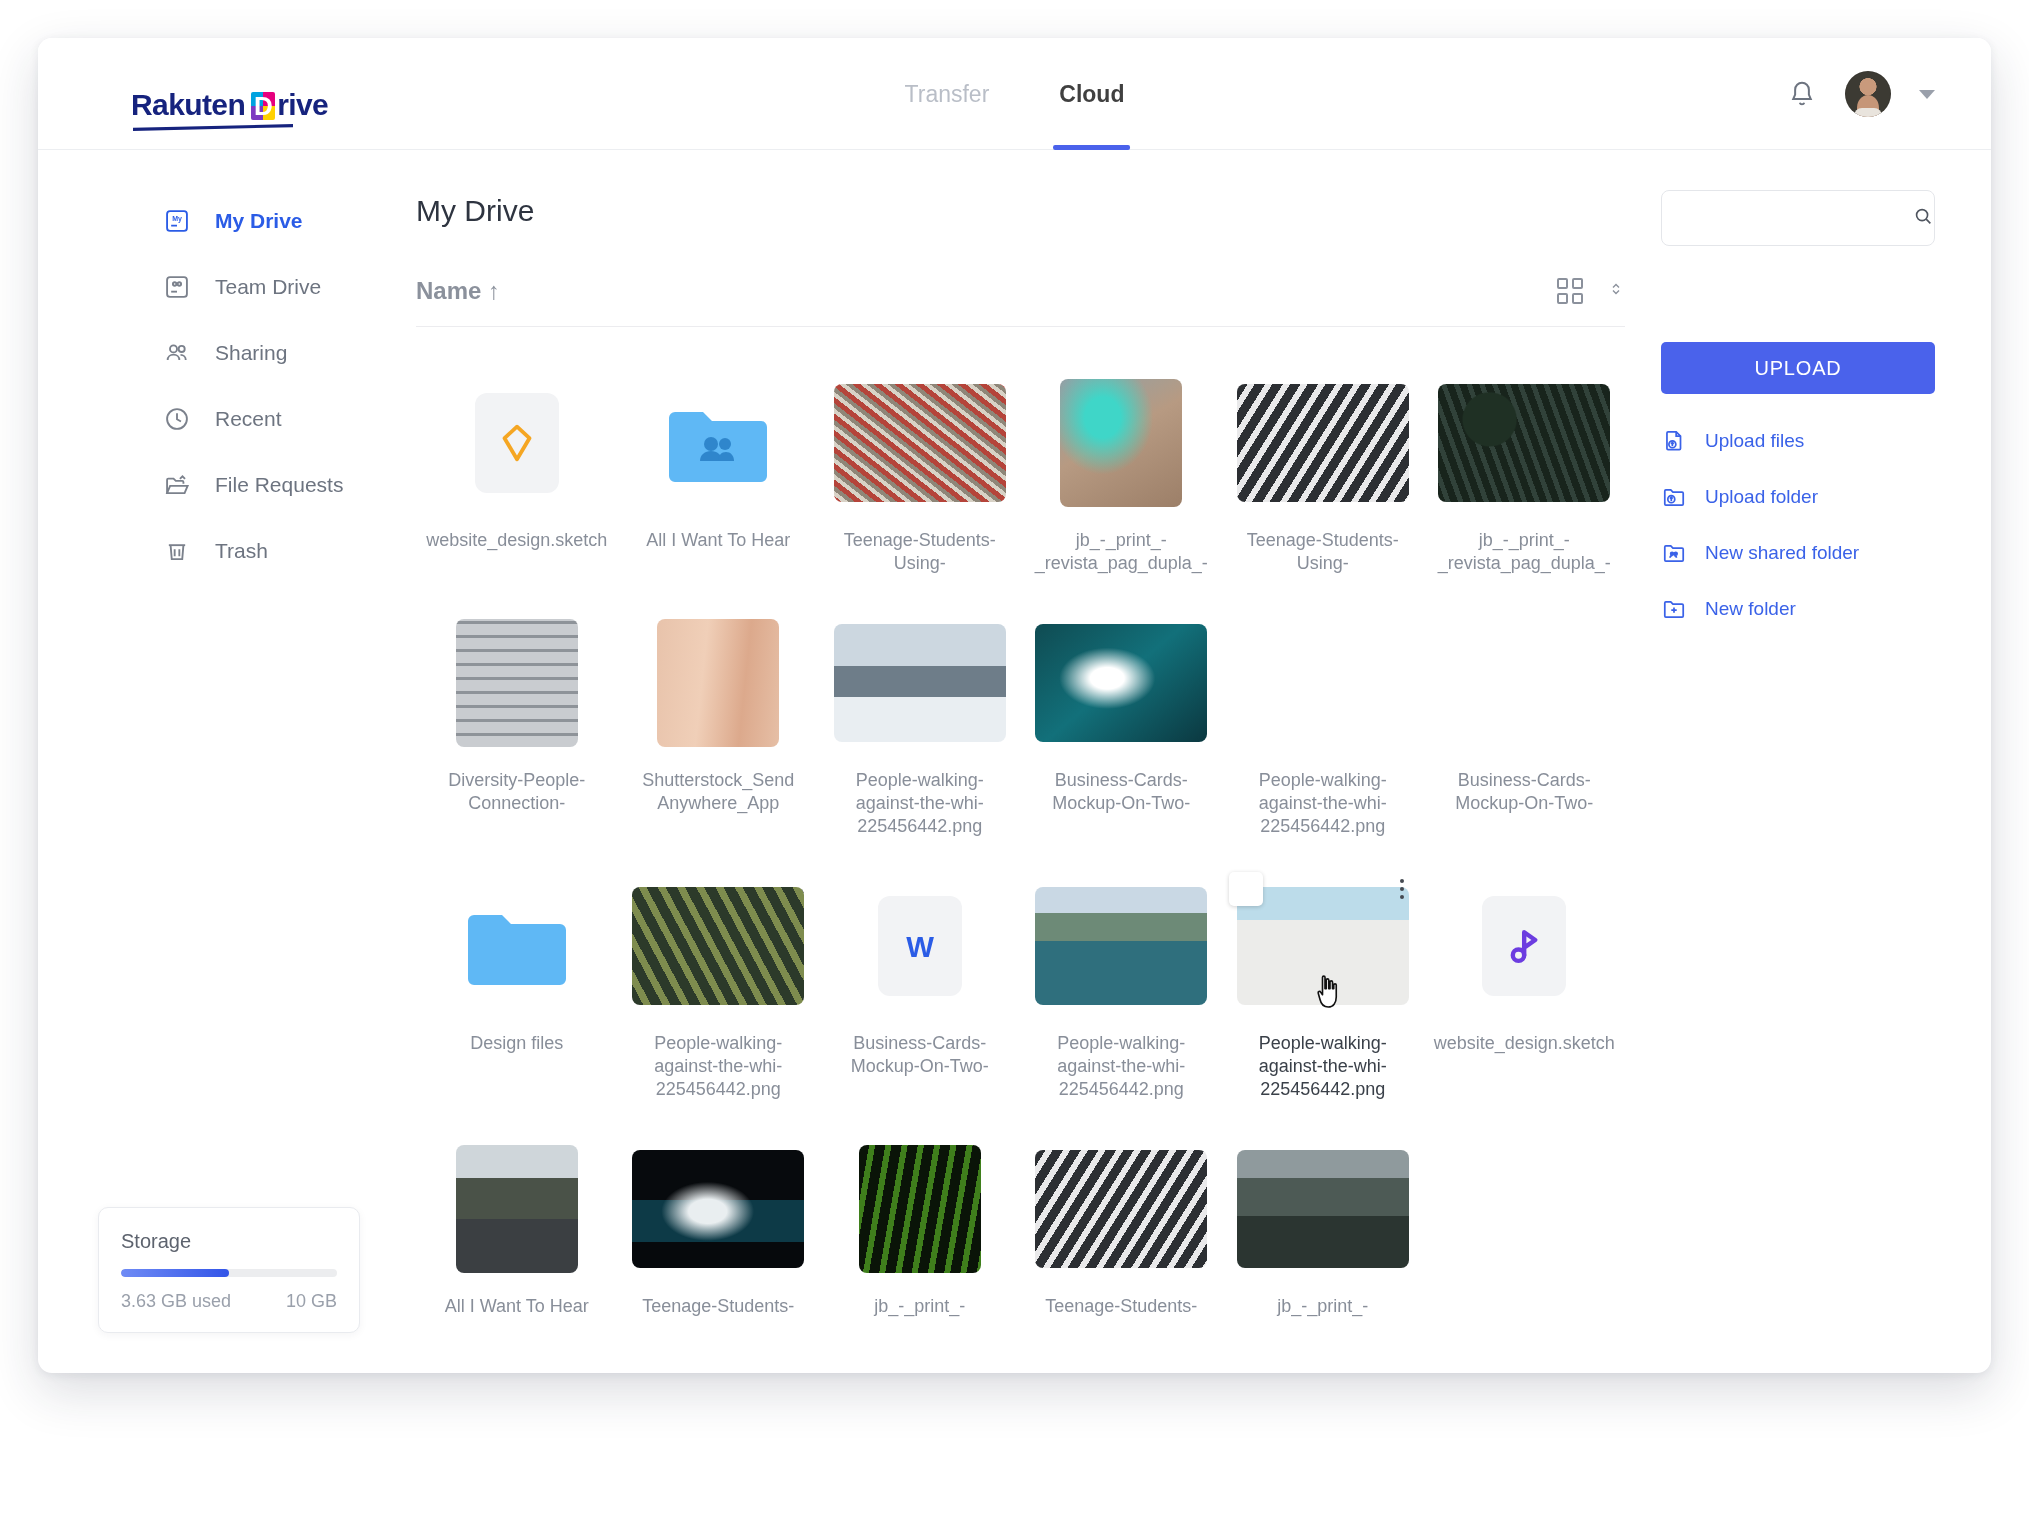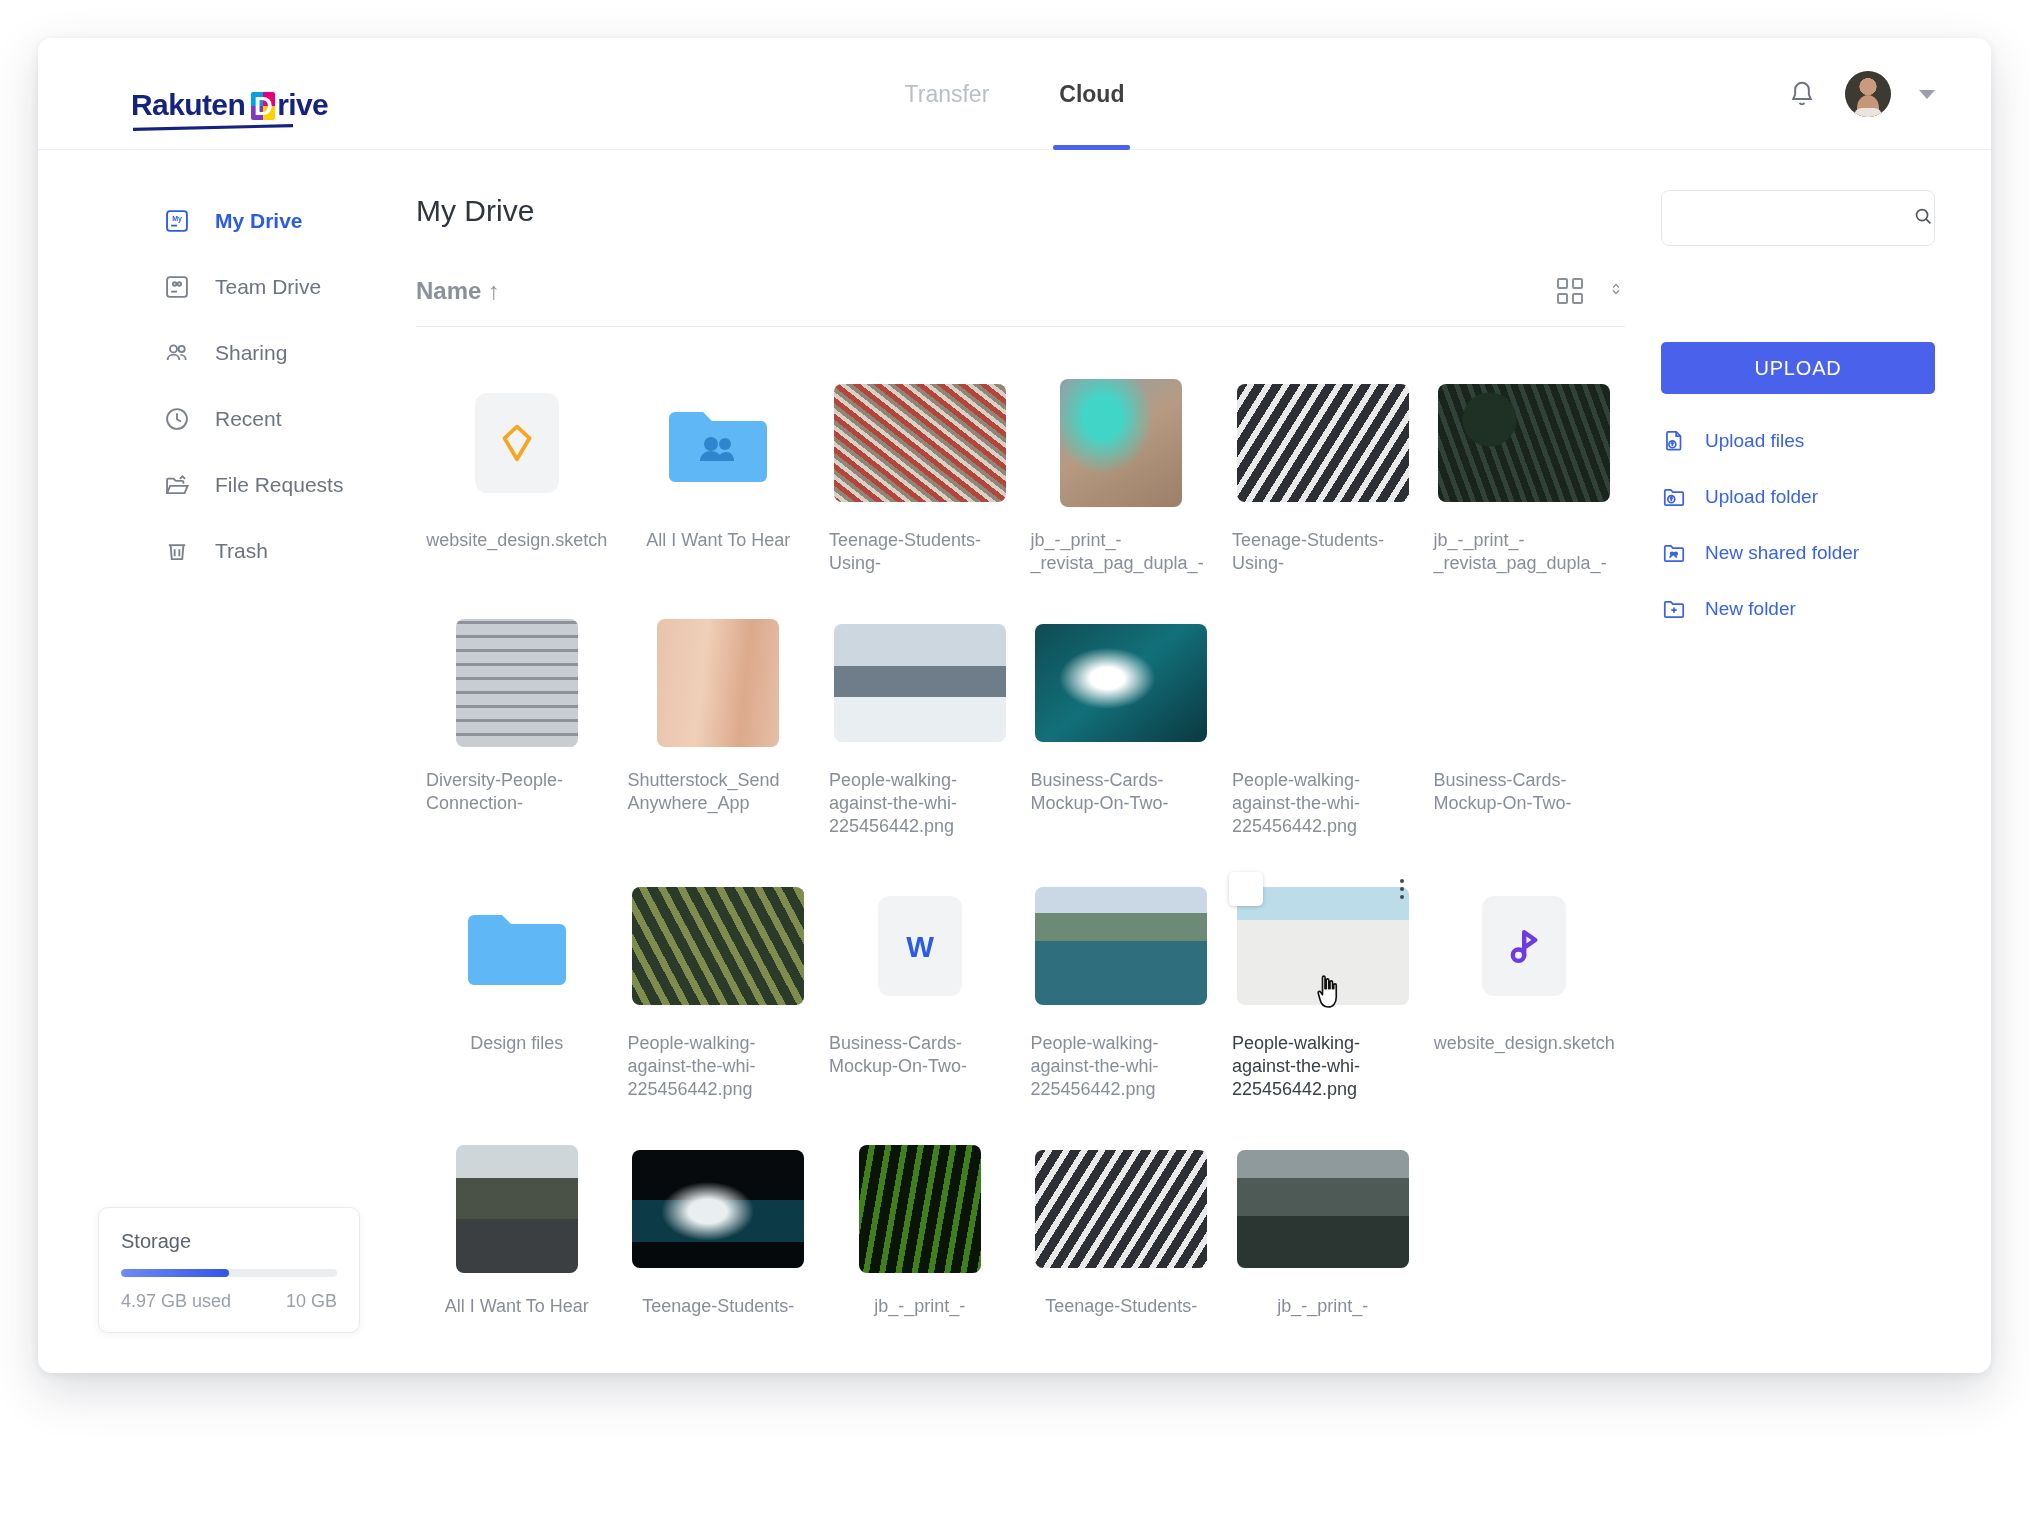--- a/index.html
+++ b/index.html
@@ -158,21 +158,21 @@
   }
   .thumb.tall { width: 122px; height: 128px; }
   .thumb.sq { width: 128px; height: 128px; }
   .icon-tile {
     width: 84px; height: 100px; border-radius: 12px; background: #f2f3f5;
     display: flex; align-items: center; justify-content: center;
   }
   .folder-ico { width: 102px; height: 78px; position: relative; }
   .file-label {
     margin-top: 22px; font-size: 18px; line-height: 1.28; color: #888e99;
-    text-align: left; max-width: 186px; word-break: break-word;
+    text-align: center; max-width: 186px; word-break: break-word;
   }
   .file-cell.selected .file-label { color: #3a4049; }
 
   .hover-check {
     position: absolute; left: -8px; top: -10px; width: 34px; height: 34px;
     background: #fff; border-radius: 5px; box-shadow: 0 1px 4px rgba(0,0,0,0.18);
     cursor: pointer;
   }
   .hover-menu {
     position: absolute; right: -8px; top: -10px; width: 30px; height: 34px;
@@ -301,21 +301,21 @@
         </span>
         <span>Trash</span>
       </div>
 
       <div class="storage-card">
         <div class="storage-title">Storage</div>
         <div class="storage-track">
           <div class="storage-fill" style="width: 50%;"></div>
         </div>
         <div class="storage-foot">
-          <span>4.97 GB used</span>
+          <span>3.63 GB used</span>
           <span>10 GB</span>
         </div>
       </div>
     </div>
 
     <div class="main">
       <div class="main-inner">
         <div class="page-title">My Drive</div>
 
         <div class="list-head">

